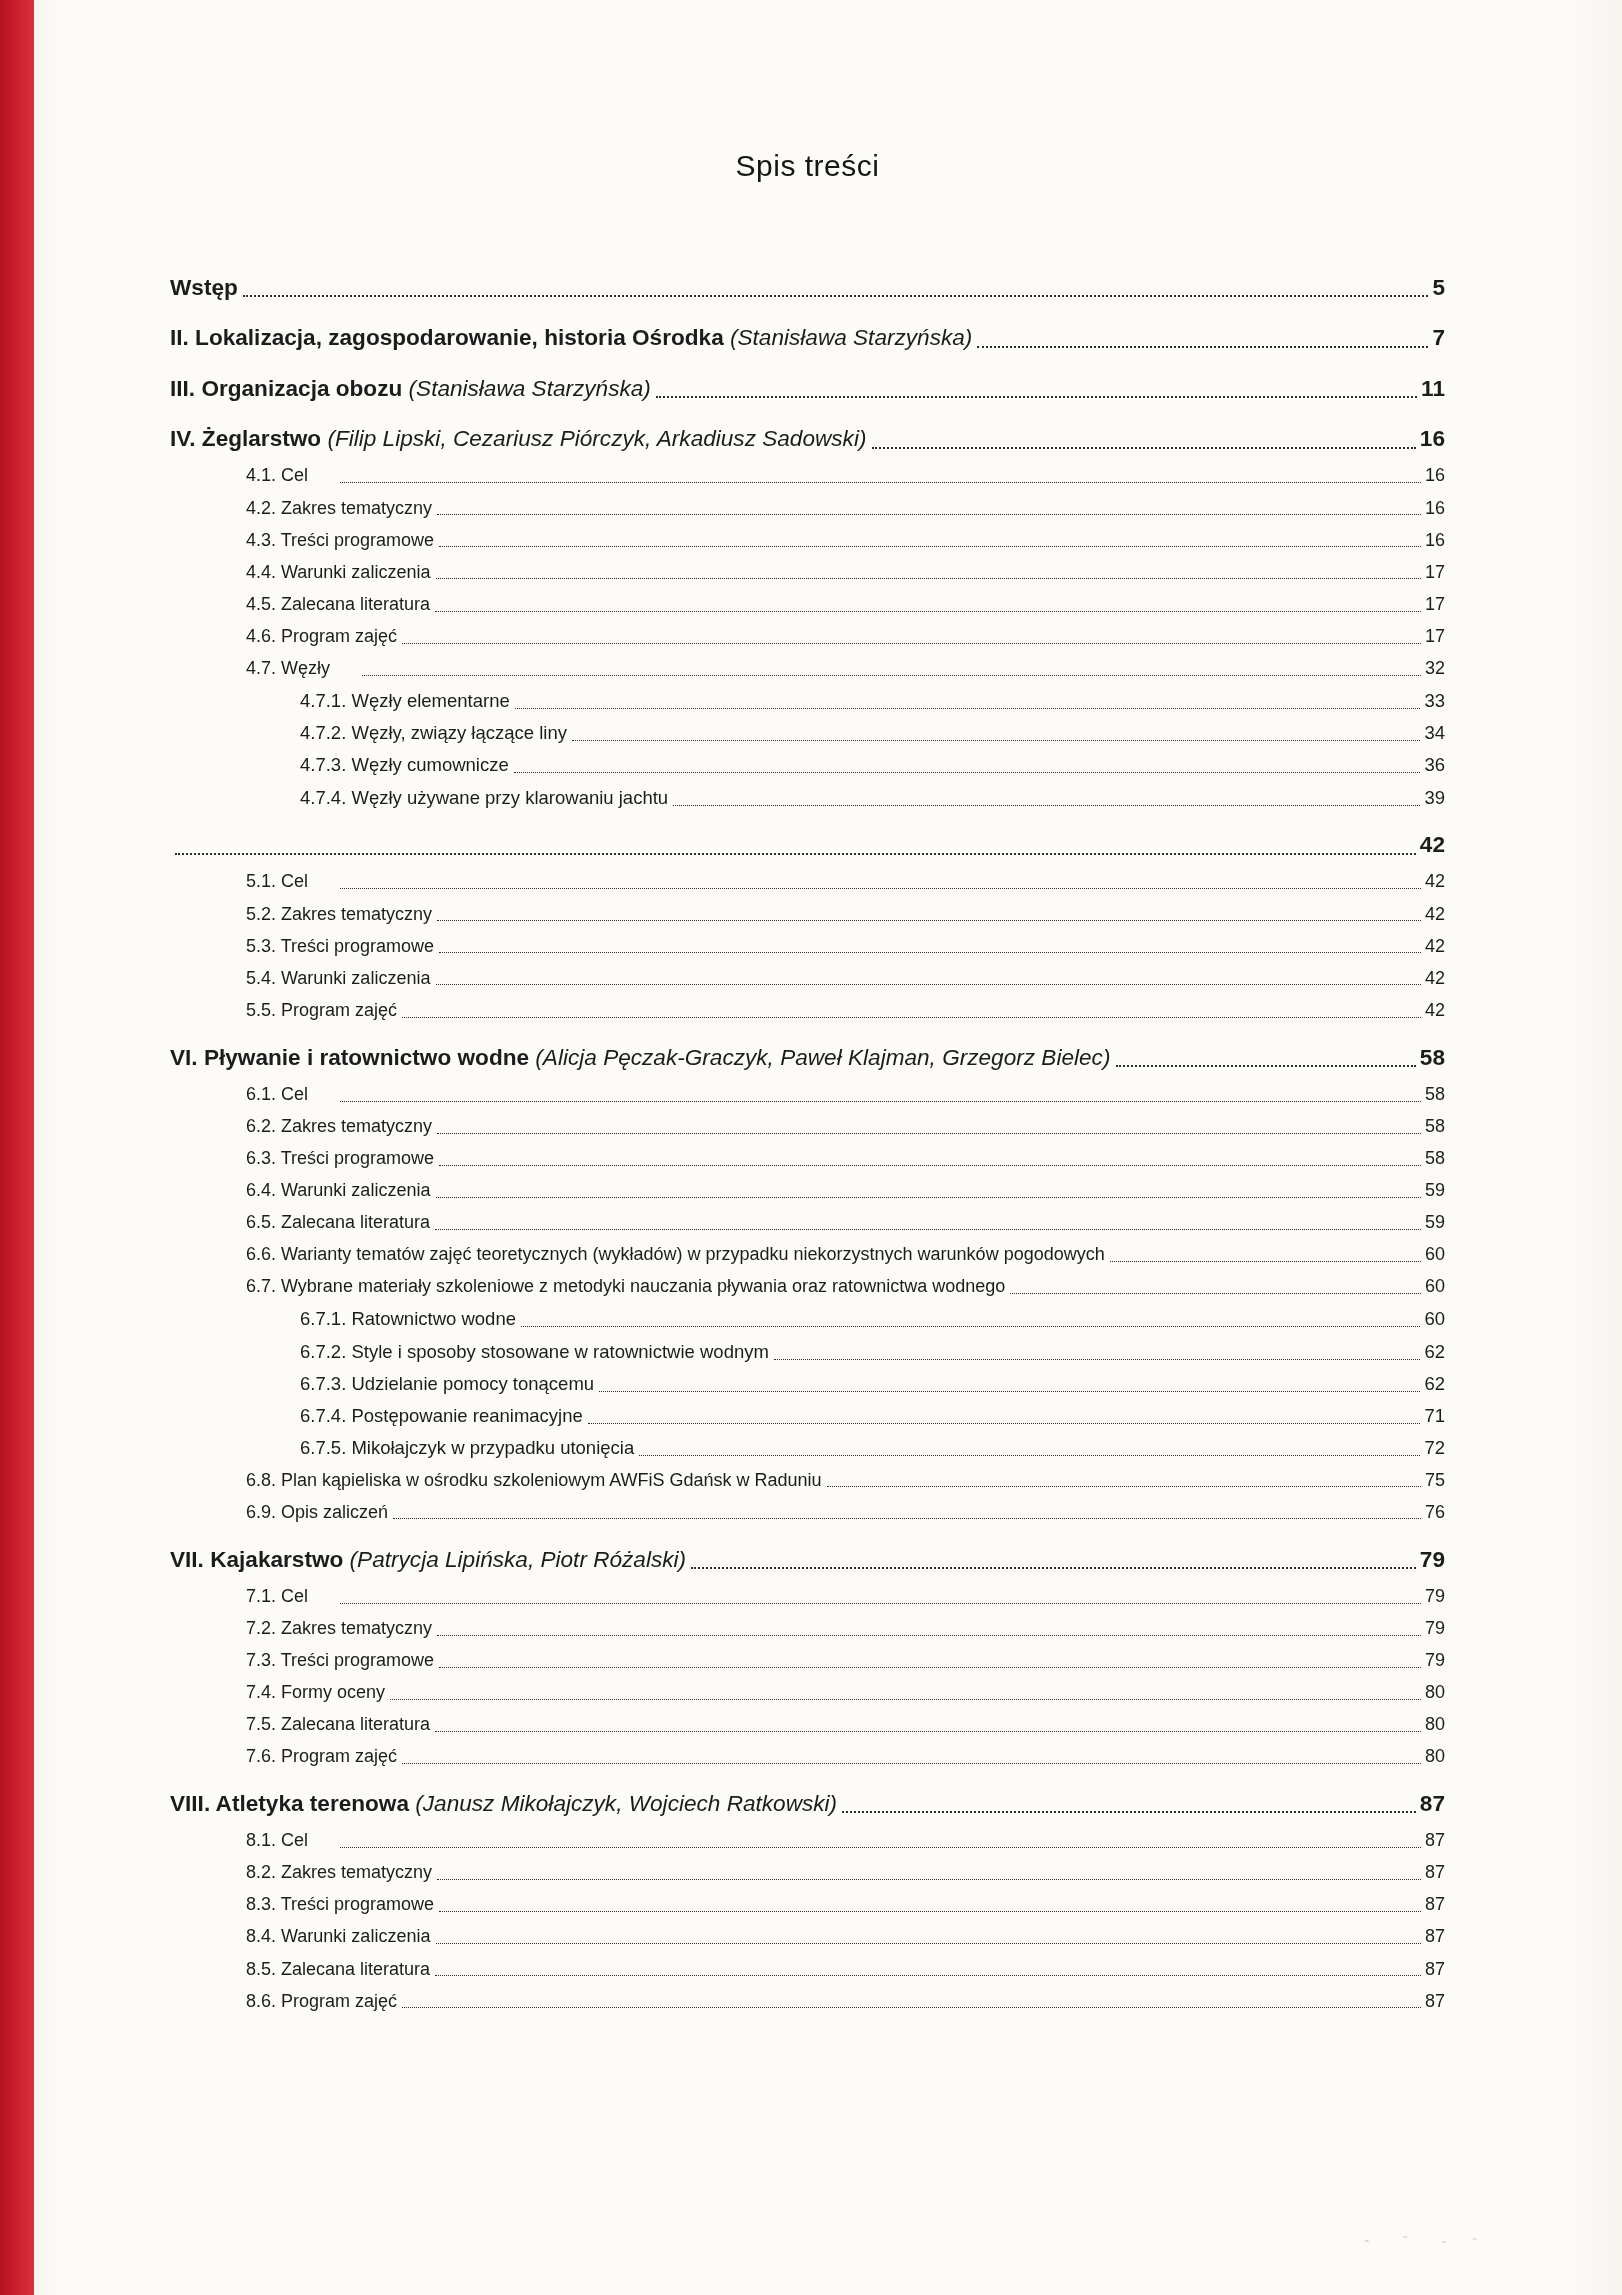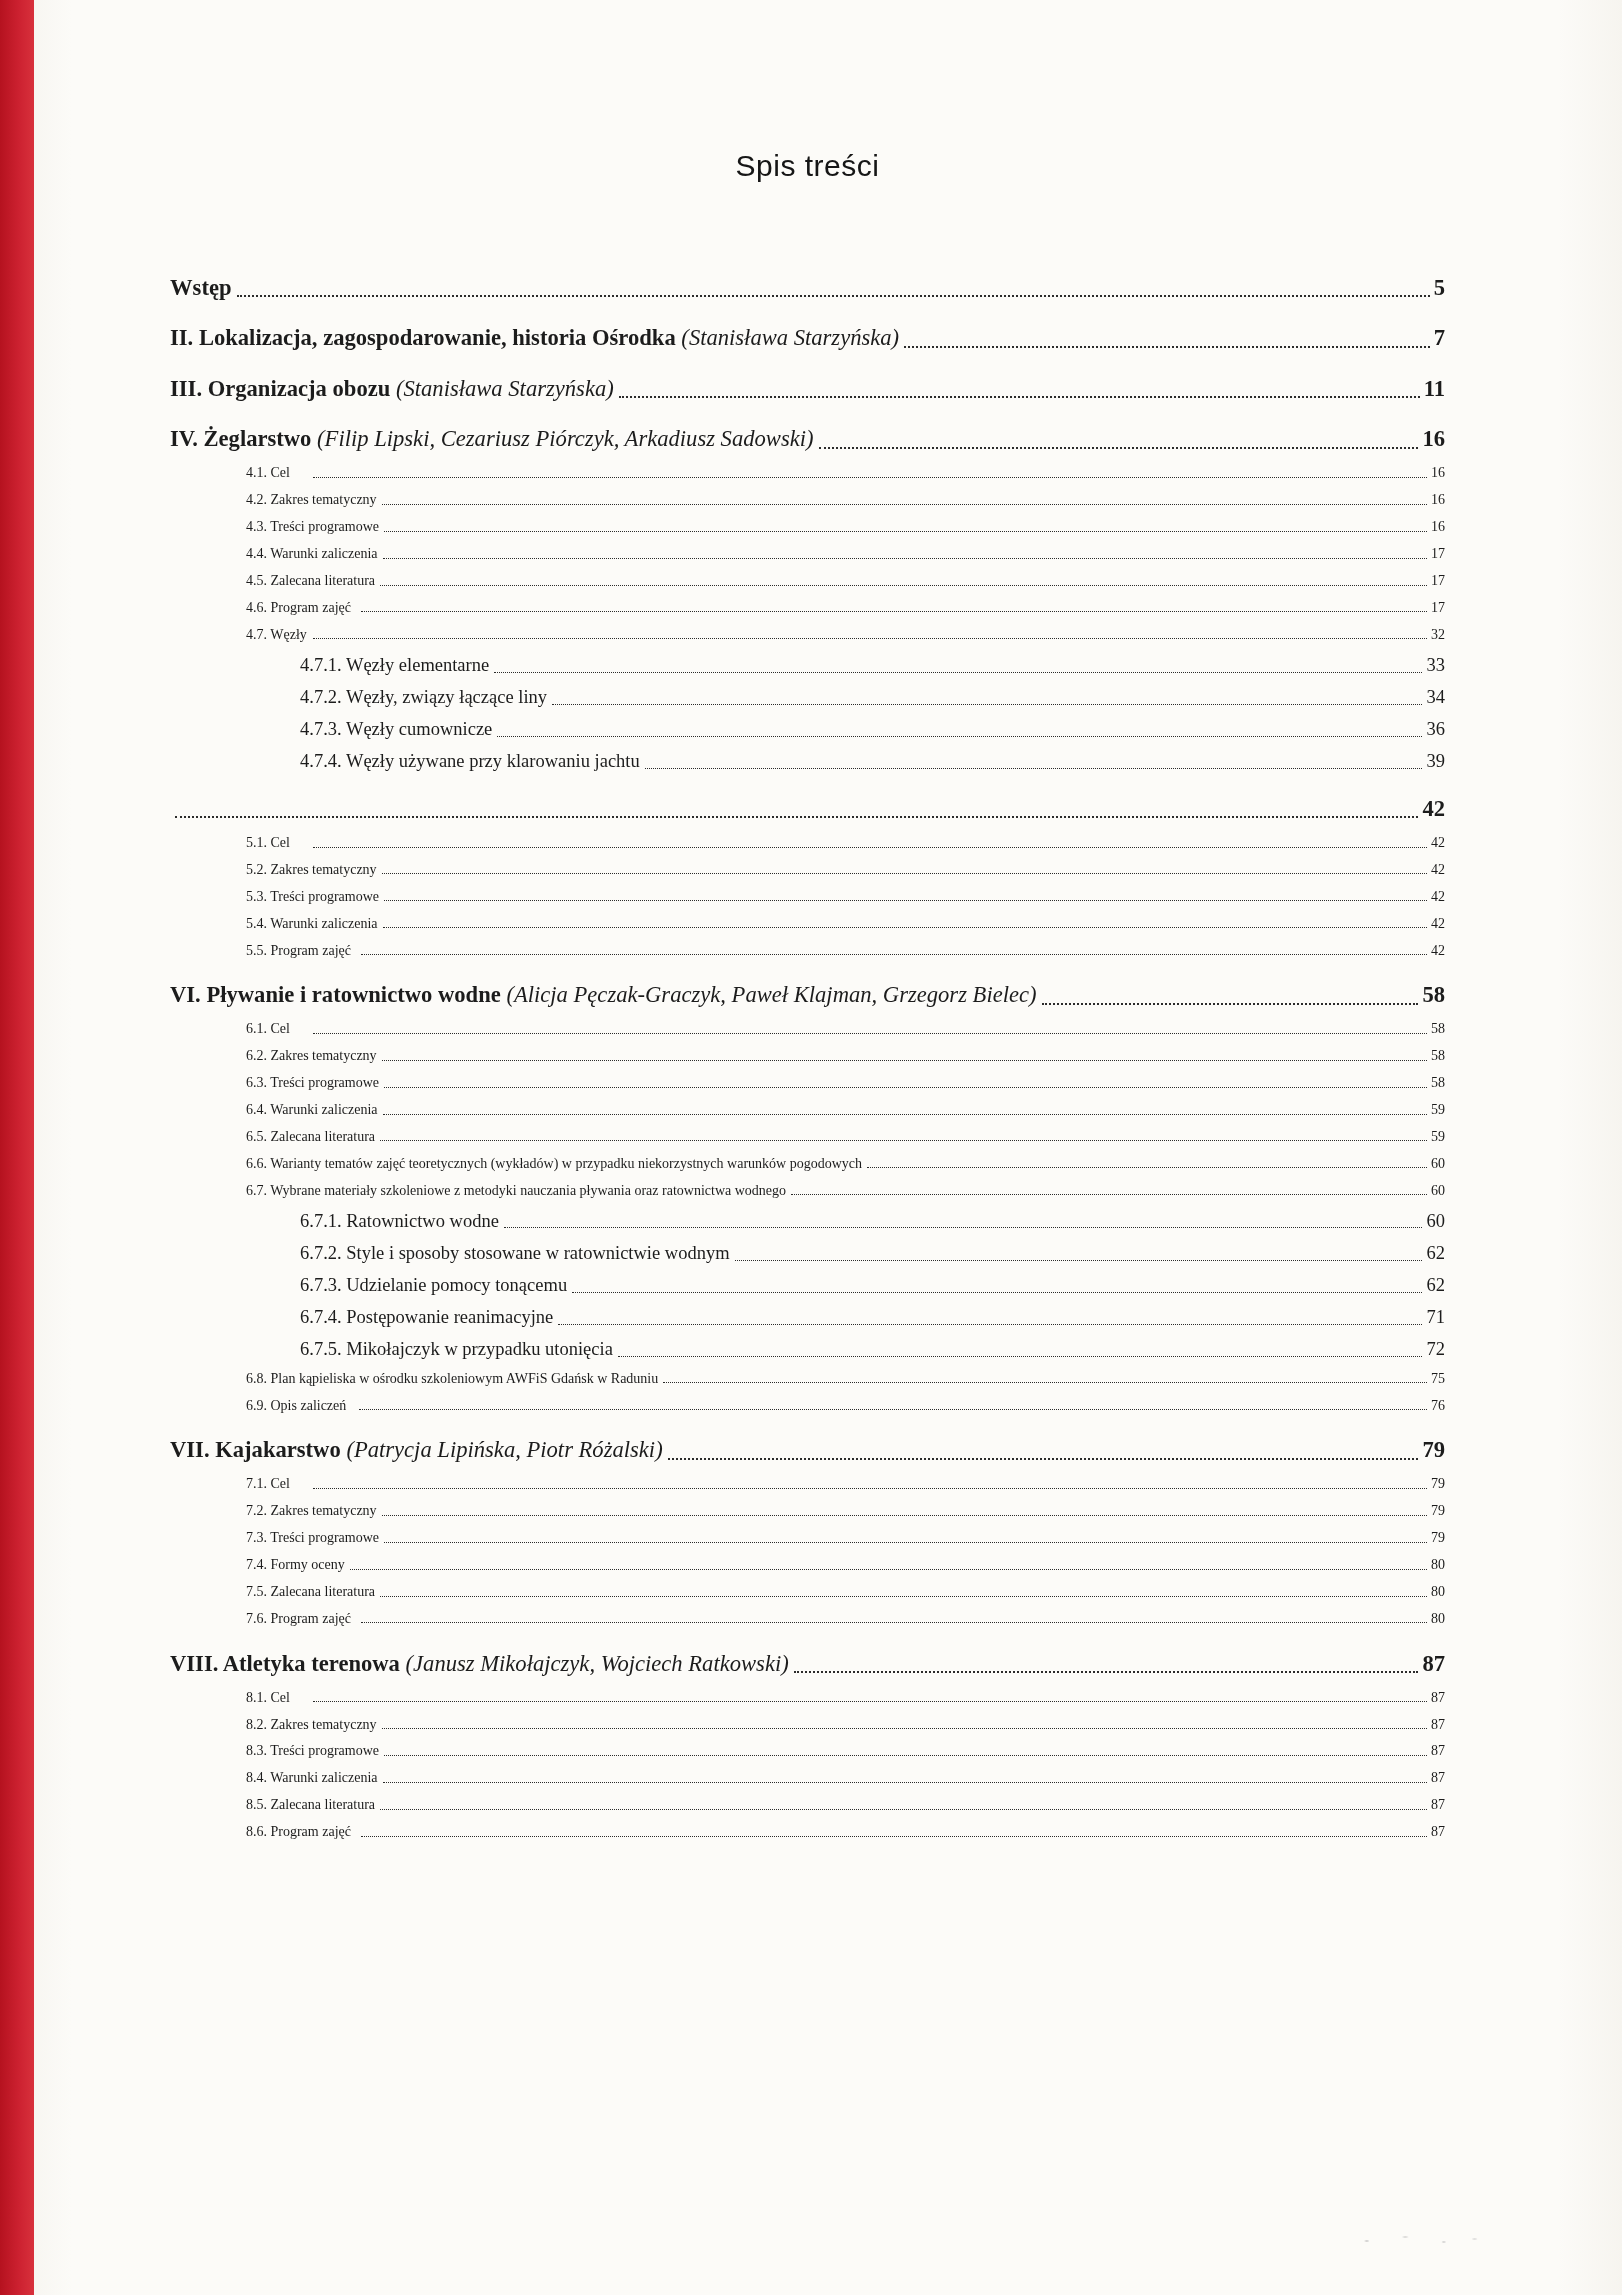--- a/index.html
+++ b/index.html
@@ -41,21 +41,21 @@
 
   .doc-title {
     text-align: center;
     font-size: 30px;
     font-weight: normal;
     letter-spacing: 0.5px;
     margin-bottom: 91px;
     color: #161616;
   }
 
-  .toc-list { width: 100%; font-family: Liberation Serif, serif; }
+  .toc-list { width: 100%; }
 
   .toc-entry {
     display: flex;
     align-items: flex-end;
   }
 
   .entry-text { flex: 0 1 auto; }
 
   .dots {
     flex: 1 1 20.5px;
@@ -74,21 +74,21 @@
     margin-top: 21.5px;
     margin-bottom: 10.3px;
   }
   .level-0 .entry-authors {
     font-weight: normal;
     font-style: italic;
   }
 
   
   .level-1 {
-    font-size: 14px;
+    font-size: 18px;
     line-height: 1.3;
     padding-left: 76px;
     margin-bottom: 8.7px;
   }
   .level-1 .entry-text {
     padding-left: 62px;
     text-indent: -62px;
   }
   .level-1 .dots { border-bottom-width: 1.5px; margin-bottom: 4.6px; }
 

